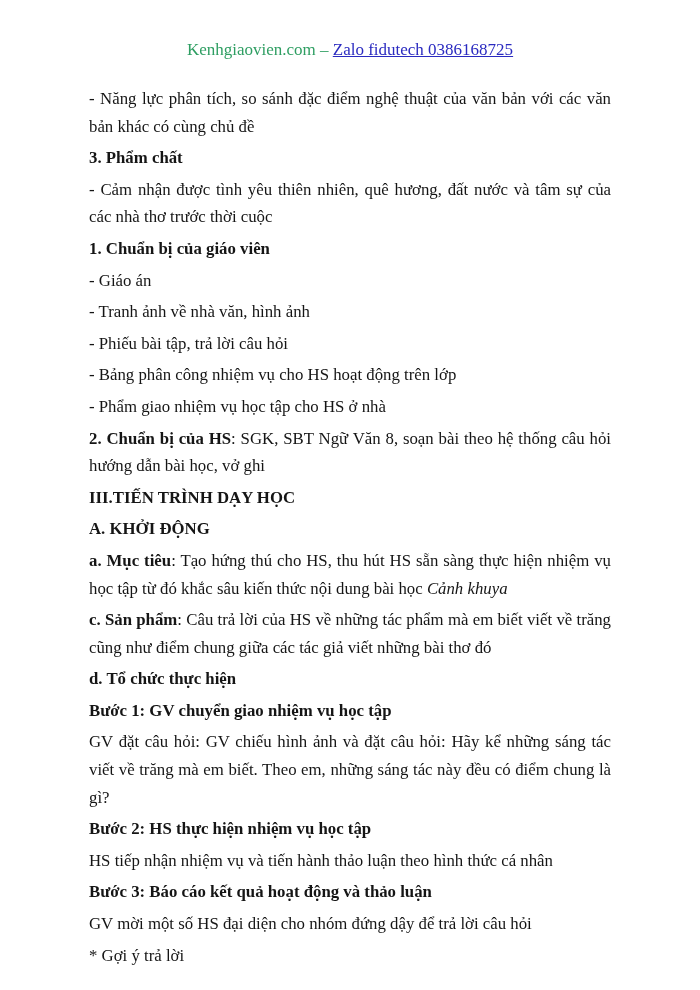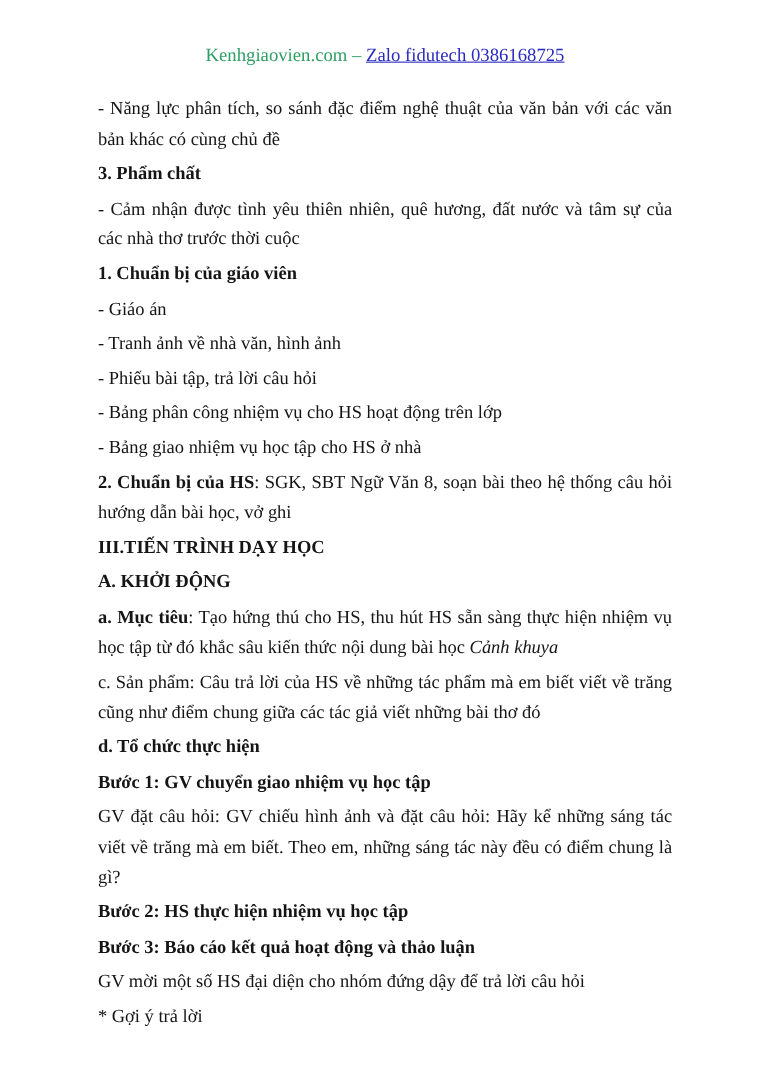--- a/index.html
+++ b/index.html
@@ -51,27 +51,28 @@
   </div>
   <div class="content">
       <p class="justify"><span>- Năng lực phân tích, so sánh đặc điểm nghệ thuật của văn bản với các văn bản khác có cùng chủ đề</span></p>
       <p><span style="font-weight: bold; font-family: Liberation Serif, serif;">3. Phẩm chất</span></p>
       <p class="justify"><span>- Cảm nhận được tình yêu thiên nhiên, quê hương, đất nước và tâm sự của các nhà thơ trước thời cuộc</span></p>
       <p><span style="font-weight: bold;">1. Chuẩn bị của giáo viên</span></p>
       <p><span>- Giáo án</span></p>
       <p><span>- Tranh ảnh về nhà văn, hình ảnh</span></p>
       <p><span>- Phiếu bài tập, trả lời câu hỏi</span></p>
       <p><span>- Bảng phân công nhiệm vụ cho HS hoạt động trên lớp</span></p>
-      <p><span>- Bảng giao nhiệm vụ học tập cho HS ở nhà</span></p>
+      <p><span>- Phẩm giao nhiệm vụ học tập cho HS ở nhà</span></p>
       <p class="justify"><span style="font-weight: bold;">2. Chuẩn bị của HS</span><span>: SGK, SBT Ngữ Văn 8, soạn bài theo hệ thống câu hỏi hướng dẫn bài học, vở ghi</span></p>
       <p><span style="font-weight: bold;">III.TIẾN TRÌNH DẠY HỌC</span></p>
       <p><span style="font-weight: bold;">A. KHỞI ĐỘNG</span></p>
       <p class="justify"><span style="font-weight: bold;">a. Mục tiêu</span><span>: Tạo hứng thú cho HS, thu hút HS sẵn sàng thực hiện nhiệm vụ học tập từ đó khắc sâu kiến thức nội dung bài học </span><span style="font-style: italic;">Cảnh khuya</span></p>
-      <p class="justify"><span style="font-weight: normal;">c. Sản phẩm</span><span>: Câu trả lời của HS về những tác phẩm mà em biết viết về trăng cũng như điểm chung giữa các tác giả viết những bài thơ đó</span></p>
+      <p class="justify"><span style="font-weight: bold;">c. Sản phẩm</span><span>: Câu trả lời của HS về những tác phẩm mà em biết viết về trăng cũng như điểm chung giữa các tác giả viết những bài thơ đó</span></p>
       <p><span style="font-weight: bold;">d. Tổ chức thực hiện</span></p>
       <p><span style="font-weight: bold;">Bước 1: GV chuyển giao nhiệm vụ học tập</span></p>
       <p class="justify"><span>GV đặt câu hỏi: GV chiếu hình ảnh và đặt câu hỏi: </span><span style="">Hãy kể những sáng tác viết về trăng mà em biết. Theo em, những sáng tác này đều có điểm chung là gì?</span></p>
       <p><span style="font-weight: bold;">Bước 2: HS thực hiện nhiệm vụ học tập</span></p>
+      <p><span>HS tiếp nhận nhiệm vụ và tiến hành thảo luận theo hình thức cá nhân</span></p>
       <p><span style="font-weight: bold;">Bước 3: Báo cáo kết quả hoạt động và thảo luận</span></p>
       <p><span>GV mời một số HS đại diện cho nhóm đứng dậy để trả lời câu hỏi</span></p>
       <p><span>* Gợi ý trả lời</span></p>
     </div>
 </div>
 
 </body></html>

